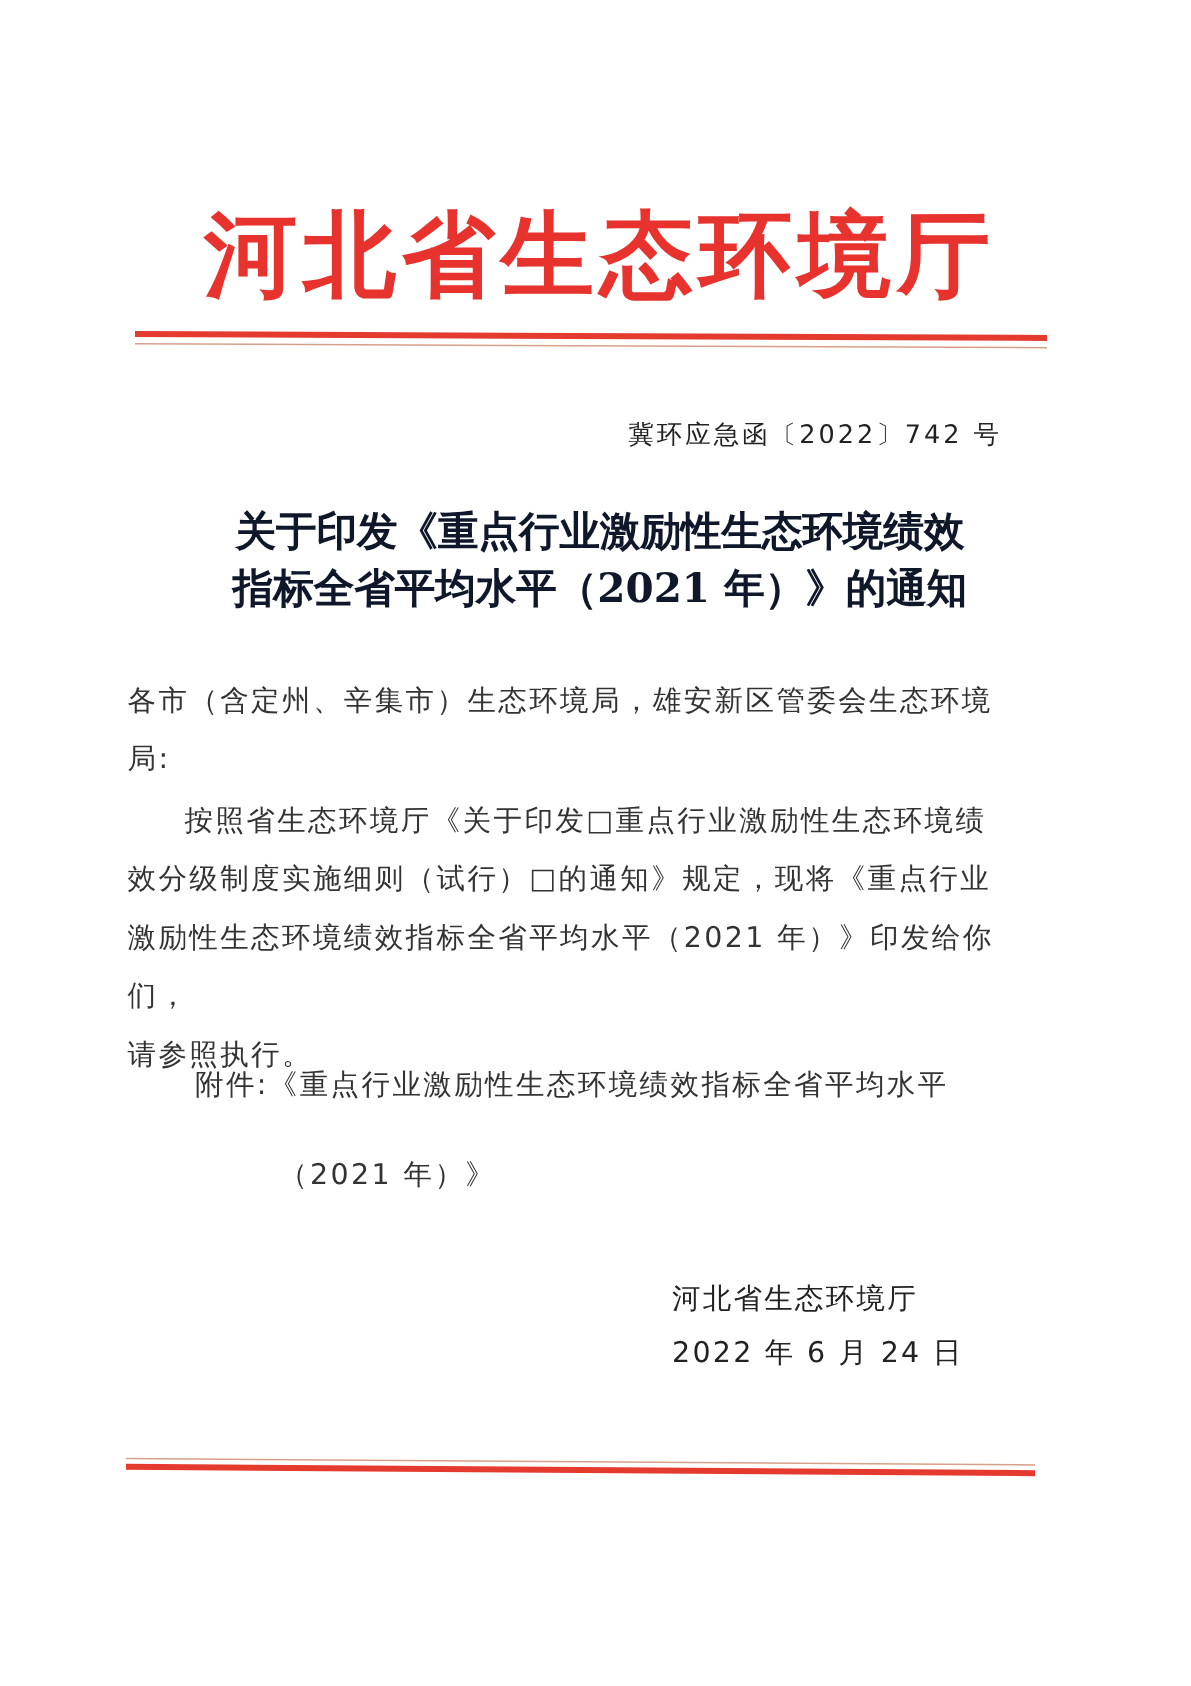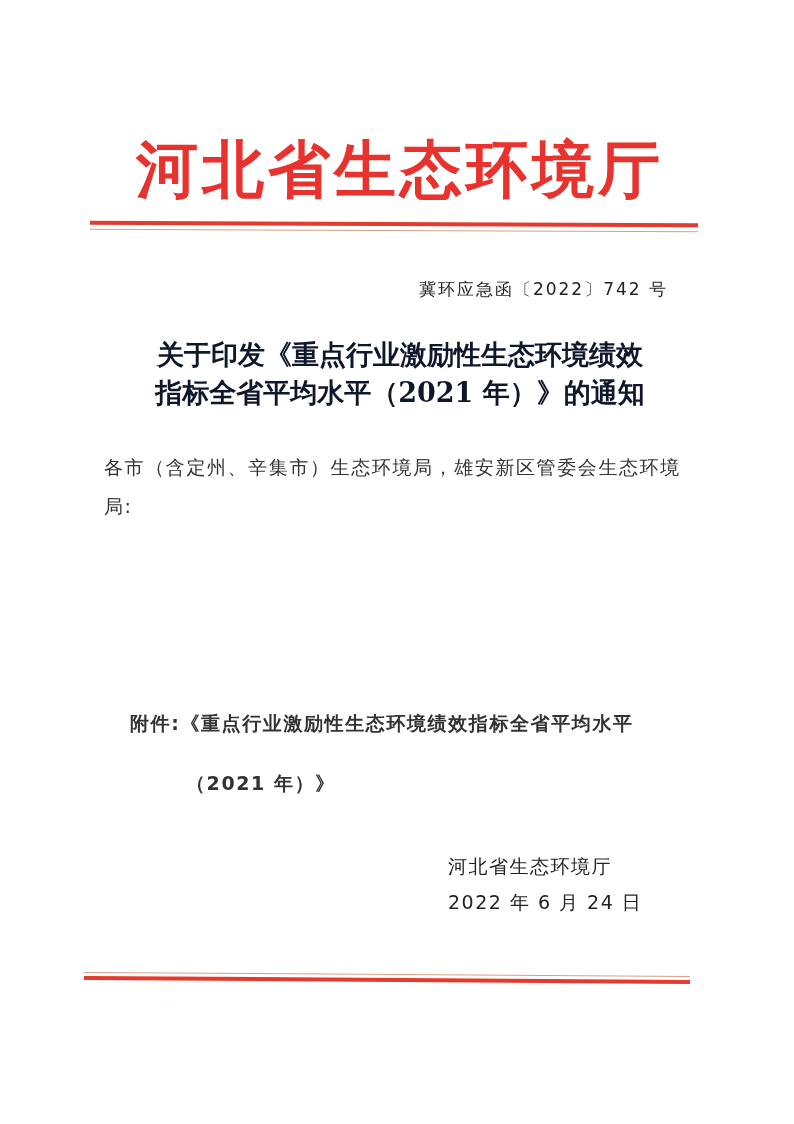--- a/index.html
+++ b/index.html
@@ -22,29 +22,29 @@
       position: absolute; left: 368px; top: 278px; width: 300px;
       text-align: right; font-size: 17px; letter-spacing: 2px; color: #222;
       font-family: "DejaVu Sans", sans-serif;
     }
     .doc-title {
       position: absolute; left: 80px; top: 336px; width: 640px;
       text-align: center; font-size: 27px; font-weight: bold; line-height: 38px;
       color: #0f172a; font-family: "DejaVu Serif", serif;
     }
     .body-text {
-      position: absolute; left: 104px; width: 610px;
+      position: absolute; left: 85px; width: 610px;
       font-size: 19px; line-height: 39px; color: #333;
       font-family: "DejaVu Sans", sans-serif; letter-spacing: 1.6px;
     }
     .p-indent { text-indent: 38px; }
     .attachment {
       position: absolute; left: 130px; top: 704px; width: 560px;
       font-size: 19px; line-height: 39px; color: #333;
-      font-family: "DejaVu Sans", sans-serif; letter-spacing: 1.6px; font-weight: bold;
+      font-family: "DejaVu Sans", sans-serif; letter-spacing: 1.6px;
     }
     .attachment .cont { padding-left: 56px; margin-top: 21px; }
     .seal {
       position: absolute; left: 450px; top: 772px; width: 180px; height: 160px;
       border-radius: 50%; border: 4px solid rgba(230,80,110,0.55);
       box-sizing: border-box;
     }
     .seal svg { position: absolute; left: 0; top: 0; }
     .signature {
       position: absolute; left: 448px; top: 848px; width: 240px;
@@ -67,20 +67,26 @@
   <div class="doc-title">
     <div>关于印发《重点行业激励性生态环境绩效</div>
     <div>指标全省平均水平（2021 年）》的通知</div>
   </div>
 
   <div class="body-text" style="top:448px;">
     <div>各市（含定州、辛集市）生态环境局，雄安新区管委会生态环境</div>
     <div>局:</div>
   </div>
 
+  <div class="body-text" style="top:528px;">
+    <div class="p-indent">按照省生态环境厅《关于印发□重点行业激励性生态环境绩</div>
+    <div>效分级制度实施细则（试行）□的通知》规定，现将《重点行业</div>
+    <div>激励性生态环境绩效指标全省平均水平（2021 年）》印发给你们，</div>
+    <div>请参照执行。</div>
+  </div>
 
   <div class="attachment">
     <div>附件:《重点行业激励性生态环境绩效指标全省平均水平</div>
     <div class="cont">（2021 年）》</div>
   </div>
 
 
   <div class="signature">
     <div>河北省生态环境厅</div>
     <div>2022 年 6 月 24 日</div>

